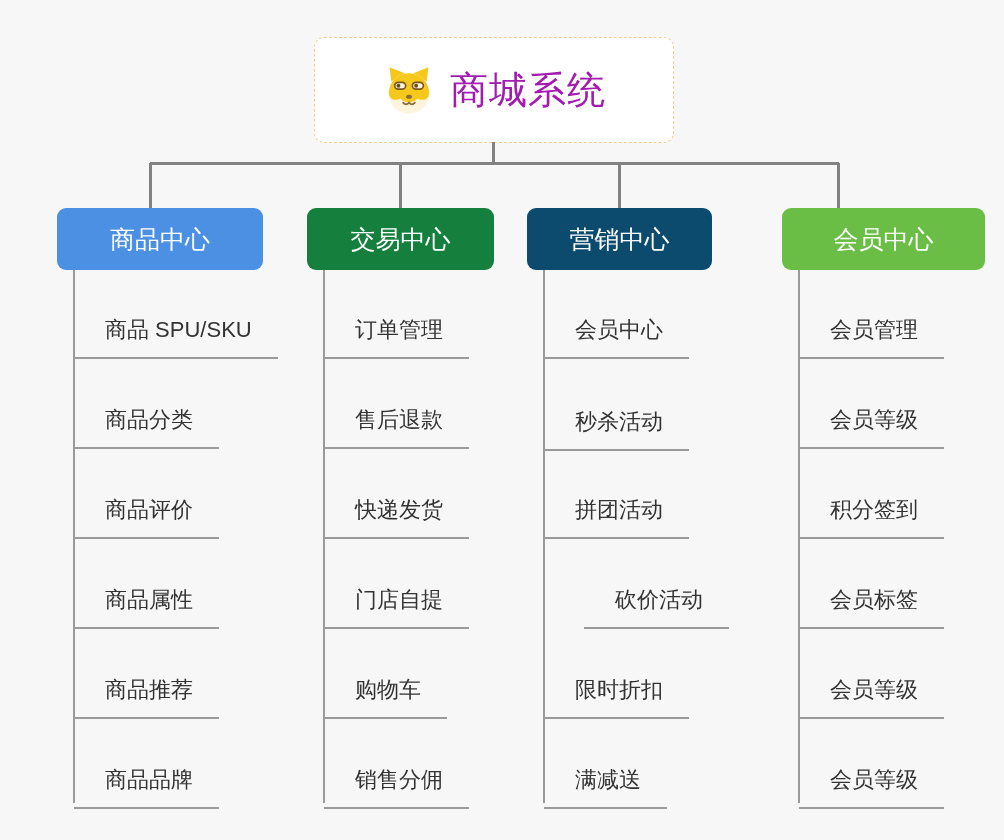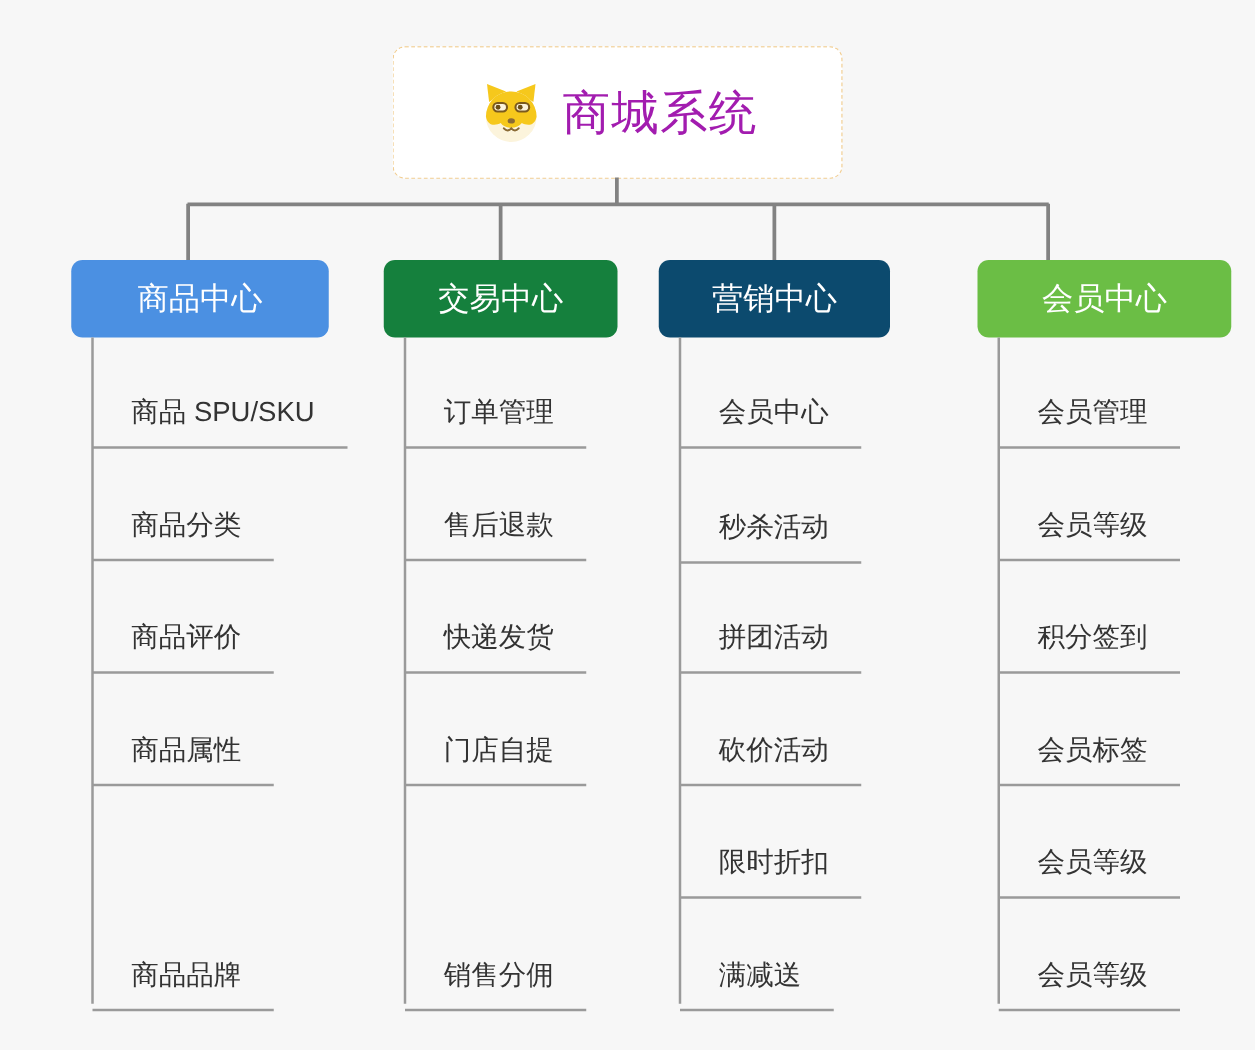--- a/index.html
+++ b/index.html
@@ -64,40 +64,42 @@
 
   <div id="branches">
       <div class="drop" style="left: 148.5px;"></div>
       <div class="col" style="left: 57px; width: 206px;">
         <div class="head" style="background: rgb(75, 144, 226);">商品中心</div>
         <div class="trunk"></div>
         <div class="item" style="top: 107px;">商品 SPU/SKU</div>
         <div class="item" style="top: 197px;">商品分类</div>
         <div class="item" style="top: 287px;">商品评价</div>
         <div class="item" style="top: 377px;">商品属性</div>
+        <div class="item" style="top: 467px;">商品推荐</div>
         <div class="item" style="top: 557px;">商品品牌</div>
       </div>
       <div class="drop" style="left: 399px;"></div>
       <div class="col" style="left: 307px; width: 187px;">
         <div class="head" style="background: #15803d;">交易中心</div>
         <div class="trunk"></div>
         <div class="item" style="top: 107px;">订单管理</div>
         <div class="item" style="top: 197px;">售后退款</div>
         <div class="item" style="top: 287px;">快递发货</div>
         <div class="item" style="top: 377px;">门店自提</div>
+        <div class="item" style="top: 467px;">购物车</div>
         <div class="item" style="top: 557px;">销售分佣</div>
       </div>
       <div class="drop" style="left: 618px;"></div>
       <div class="col" style="left: 527px; width: 185px;">
         <div class="head" style="background: #0c4a6e;">营销中心</div>
         <div class="trunk"></div>
         <div class="item" style="top: 107px;">会员中心</div>
         <div class="item" style="top: 199px;">秒杀活动</div>
         <div class="item" style="top: 287px;">拼团活动</div>
-        <div class="item" style="top: 377px;">砍价活动</div>
+        <div class="item" style="top: 377px; margin-left: 40px;">砍价活动</div>
         <div class="item" style="top: 467px;">限时折扣</div>
         <div class="item" style="top: 557px;">满减送</div>
       </div>
       <div class="drop" style="left: 837px;"></div>
       <div class="col" style="left: 746px; width: 203px; margin-left: 36px;">
         <div class="head" style="background: rgb(107, 190, 69);">会员中心</div>
         <div class="trunk"></div>
         <div class="item" style="top: 107px;">会员管理</div>
         <div class="item" style="top: 197px;">会员等级</div>
         <div class="item" style="top: 287px;">积分签到</div>

